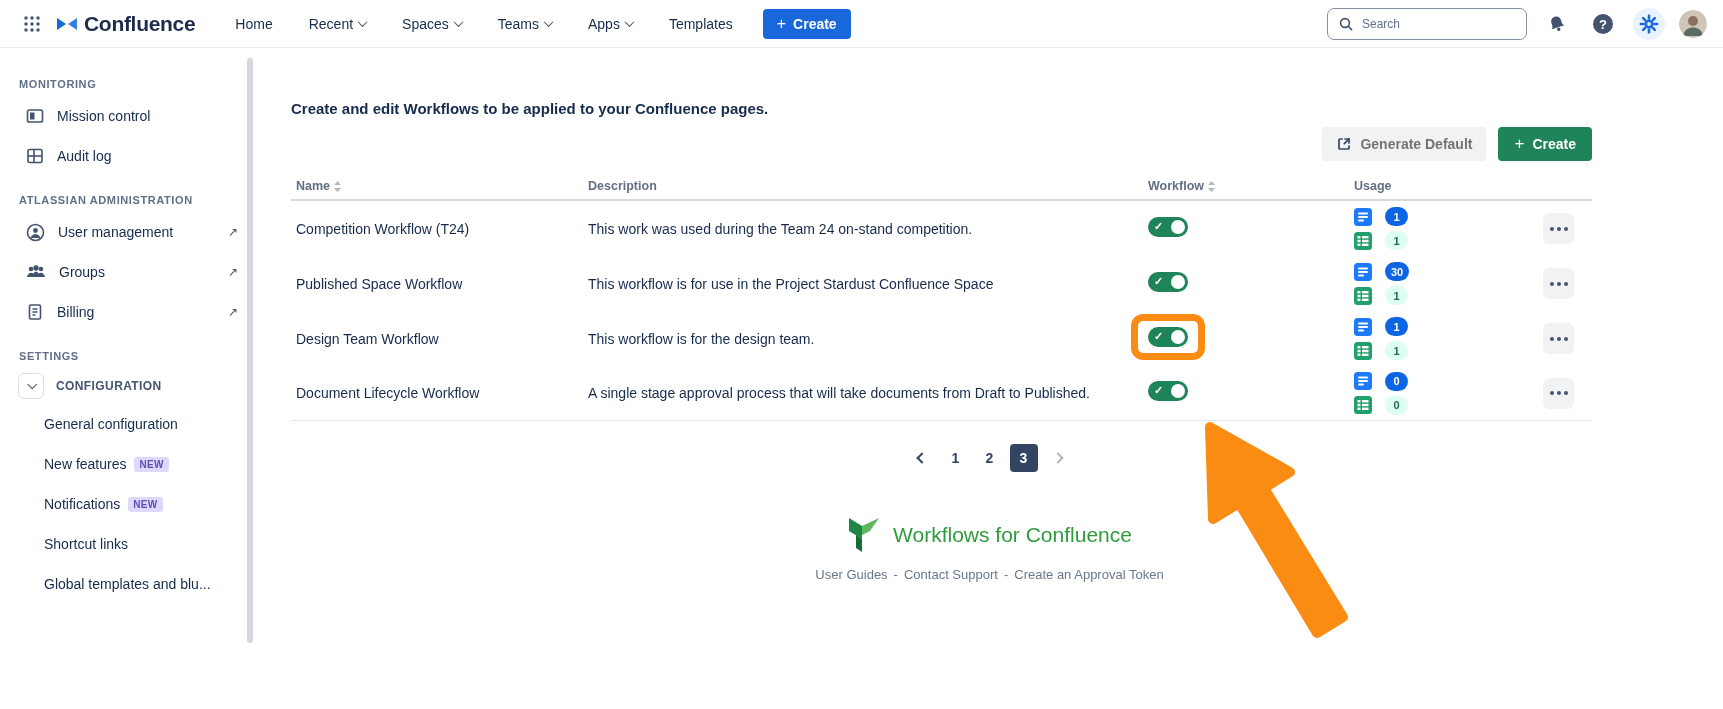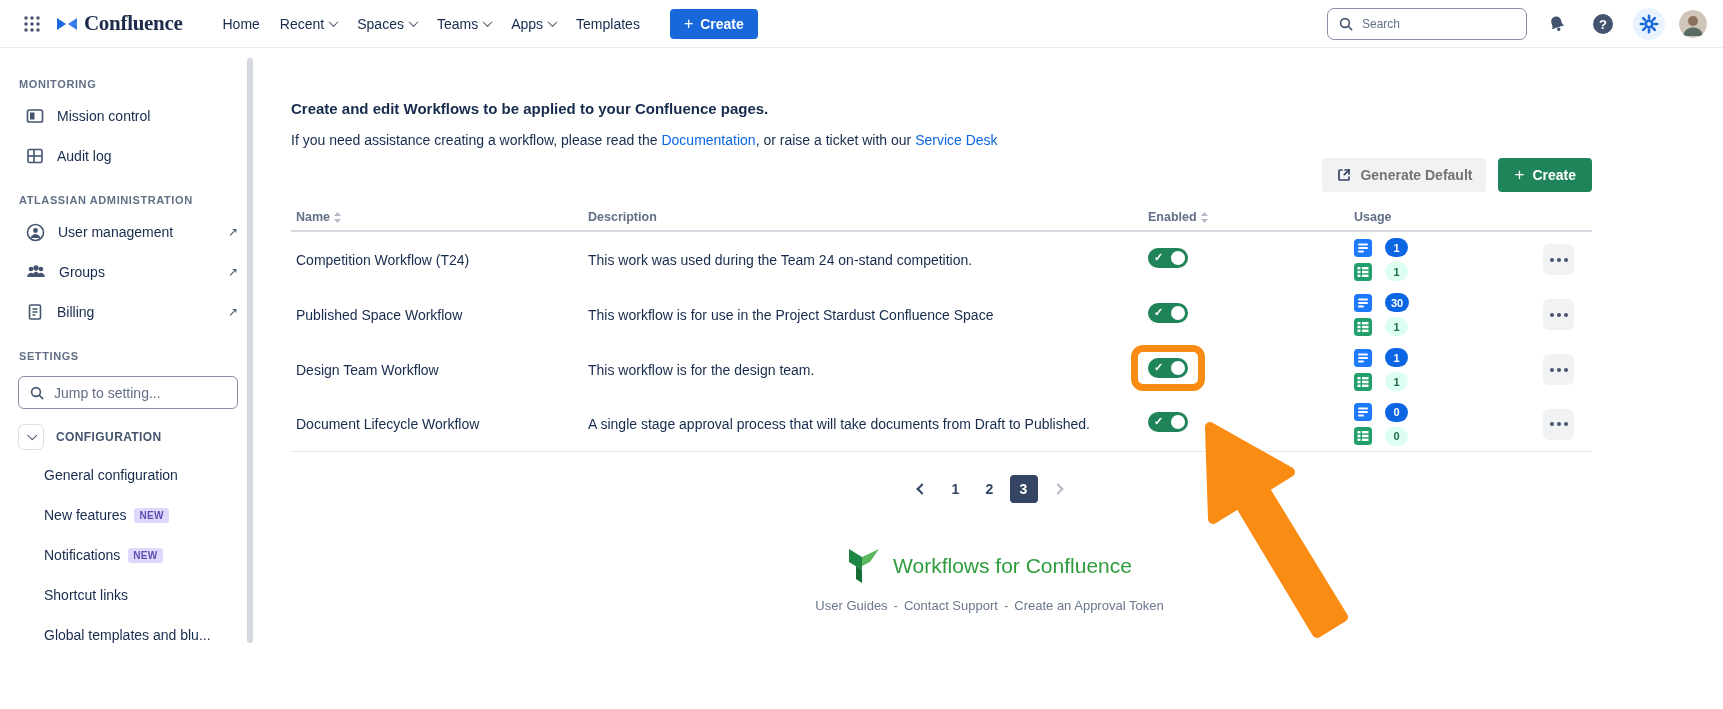--- a/index.html
+++ b/index.html
@@ -5,22 +5,22 @@
   * { margin:0; padding:0; box-sizing:border-box; }
   html,body { width:1723px; height:709px; overflow:hidden; background:#fff;
     font-family:"Liberation Sans", sans-serif; color:#172B4D; }
 
   
   .topnav { position:absolute; top:0; left:0; right:0; height:48px; background:#fff;
     border-bottom:1px solid #EBECF0; display:flex; align-items:center; padding:0 16px; }
   .nav-left { display:flex; align-items:center; gap:8px; }
   .appgrid-btn { width:32px; height:32px; display:flex; align-items:center; justify-content:center; border-radius:4px; cursor:pointer; }
   .logo { display:flex; align-items:center; gap:6px; margin-right:22px; }
-  .logo-text { font-size:21px; font-weight:700; color:#1C2B4A; letter-spacing:-0.3px;font-family:Liberation Serif, serif; }
-  .menu { display:flex; align-items:center; gap:0; }
+  .logo-text { font-size:21px; font-weight:700; color:#1C2B4A; letter-spacing:-0.3px; }
+  .menu { display:flex; align-items:center; gap:16px; }
   .menu-item { display:flex; align-items:center; gap:6px; font-size:14px; font-weight:500;
     color:#172B4D; padding:6px 10px; border-radius:4px; cursor:pointer; white-space:nowrap; }
   .chev { width:7px; height:7px; border-right:1.8px solid #44546F; border-bottom:1.8px solid #44546F;
     transform:rotate(45deg) translate(-1px,-1px); display:inline-block; }
   .create-btn { display:flex; align-items:center; gap:7px; background:#1868DB; color:#fff;
     font-size:14px; font-weight:600; border:none; border-radius:4px; padding:7px 14px; margin-left:12px; cursor:pointer; }
   .create-btn .plus { font-size:16px; font-weight:400; line-height:14px; }
   .nav-right { margin-left:auto; display:flex; align-items:center; gap:14px; }
   .search-box { display:flex; align-items:center; gap:8px; width:200px; height:32px;
     border:1px solid #8590A2; border-radius:7px; padding:0 10px; background:#fff; }
@@ -269,29 +269,20 @@
       <rect x="3.5" y="2" width="11" height="14" rx="1.4" fill="none" stroke="#44546F" stroke-width="1.6"></rect>
       <line x1="6.5" y1="6" x2="11.5" y2="6" stroke="#44546F" stroke-width="1.5"></line>
       <line x1="6.5" y1="9" x2="11.5" y2="9" stroke="#44546F" stroke-width="1.5"></line>
       <line x1="6.5" y1="12" x2="9.5" y2="12" stroke="#44546F" stroke-width="1.5"></line>
     </svg>
     <span class="grow">Billing</span>
     <span style="color:#44546F;font-size:12px;">↗</span>
   </div>
   <div class="side-gap"></div>
   <div class="side-heading">SETTINGS</div>
-  <div class="jump-wrap">
-    <div class="jump-box">
-      <svg width="16" height="16" viewBox="0 0 16 16">
-        <circle cx="7" cy="7" r="4.4" fill="none" stroke="#44546F" stroke-width="1.6"></circle>
-        <line x1="10.3" y1="10.3" x2="13.6" y2="13.6" stroke="#44546F" stroke-width="1.6" stroke-linecap="round"></line>
-      </svg>
-      <input placeholder="Jump to setting..." style="">
-    </div>
-  </div>
   <div class="config-header">
     <div class="chev-box">
       <i class="chev" style="transform:rotate(45deg) translate(-1px,-2px);"></i>
     </div>
     <span class="config-title">CONFIGURATION</span>
   </div>
   <div class="config-item">
     <span>General configuration</span>
   </div>
   <div class="config-item">
@@ -307,23 +298,20 @@
   </div>
   <div class="config-item">
     <span>Global templates and blu...</span>
   </div>
   <div class="side-scrollbar"></div>
 </aside>
 
 <main class="main">
   <div class="content">
     <div class="page-subtitle">Create and edit Workflows to be applied to your Confluence pages.</div>
-    <div class="page-help">
-      <span>If you need assistance creating a workflow, please read the </span><a>Documentation</a><span>, or raise a ticket with our </span><a>Service Desk</a>
-    </div>
 
     <div class="actions-row">
       <button class="btn-generate">
         <svg width="16" height="16" viewBox="0 0 16 16">
           <path d="M6 3 H4 Q3 3 3 4 V12 Q3 13 4 13 H12 Q13 13 13 12 V10" fill="none" stroke="#344563" stroke-width="1.7" stroke-linecap="round"></path>
           <path d="M9 3 H13 V7" fill="none" stroke="#344563" stroke-width="1.7" stroke-linecap="round"></path>
           <line x1="13" y1="3" x2="8.3" y2="7.7" stroke="#344563" stroke-width="1.7" stroke-linecap="round"></line>
         </svg>
         <span>Generate Default</span>
       </button>
@@ -337,21 +325,21 @@
       <div class="t-head">
         <div class="c1"><span class="head-label">
               <span>Name</span>
           <svg width="7" height="11" viewBox="0 0 7 11">
                 <polygon points="3.5,0 7,4 0,4" fill="#B3B9C4"></polygon>
                 <polygon points="3.5,11 7,7 0,7" fill="#B3B9C4"></polygon>
               </svg>
             </span></div>
         <div class="c2"><span>Description</span></div>
         <div class="c3"><span class="head-label">
-              <span>Enabled</span>
+              <span>Workflow</span>
           <svg width="7" height="11" viewBox="0 0 7 11">
                 <polygon points="3.5,0 7,4 0,4" fill="#B3B9C4"></polygon>
                 <polygon points="3.5,11 7,7 0,7" fill="#B3B9C4"></polygon>
               </svg>
             </span></div>
         <div class="c4"><span>Usage</span></div>
         <div class="c5"></div>
       </div>
 
       <div class="t-row">

